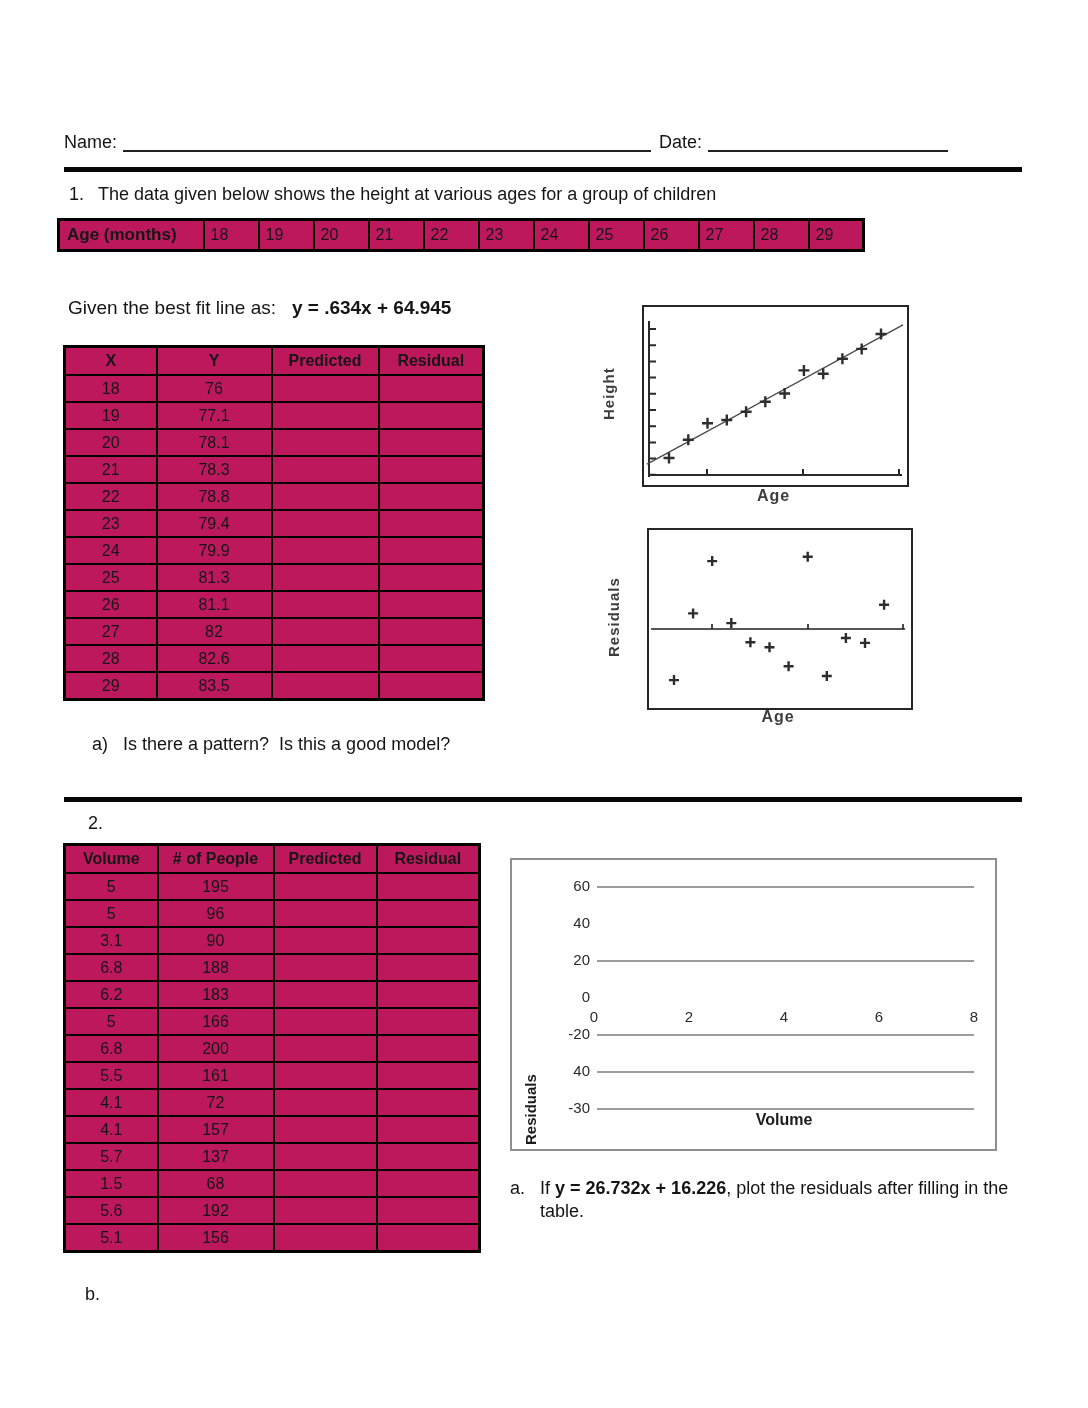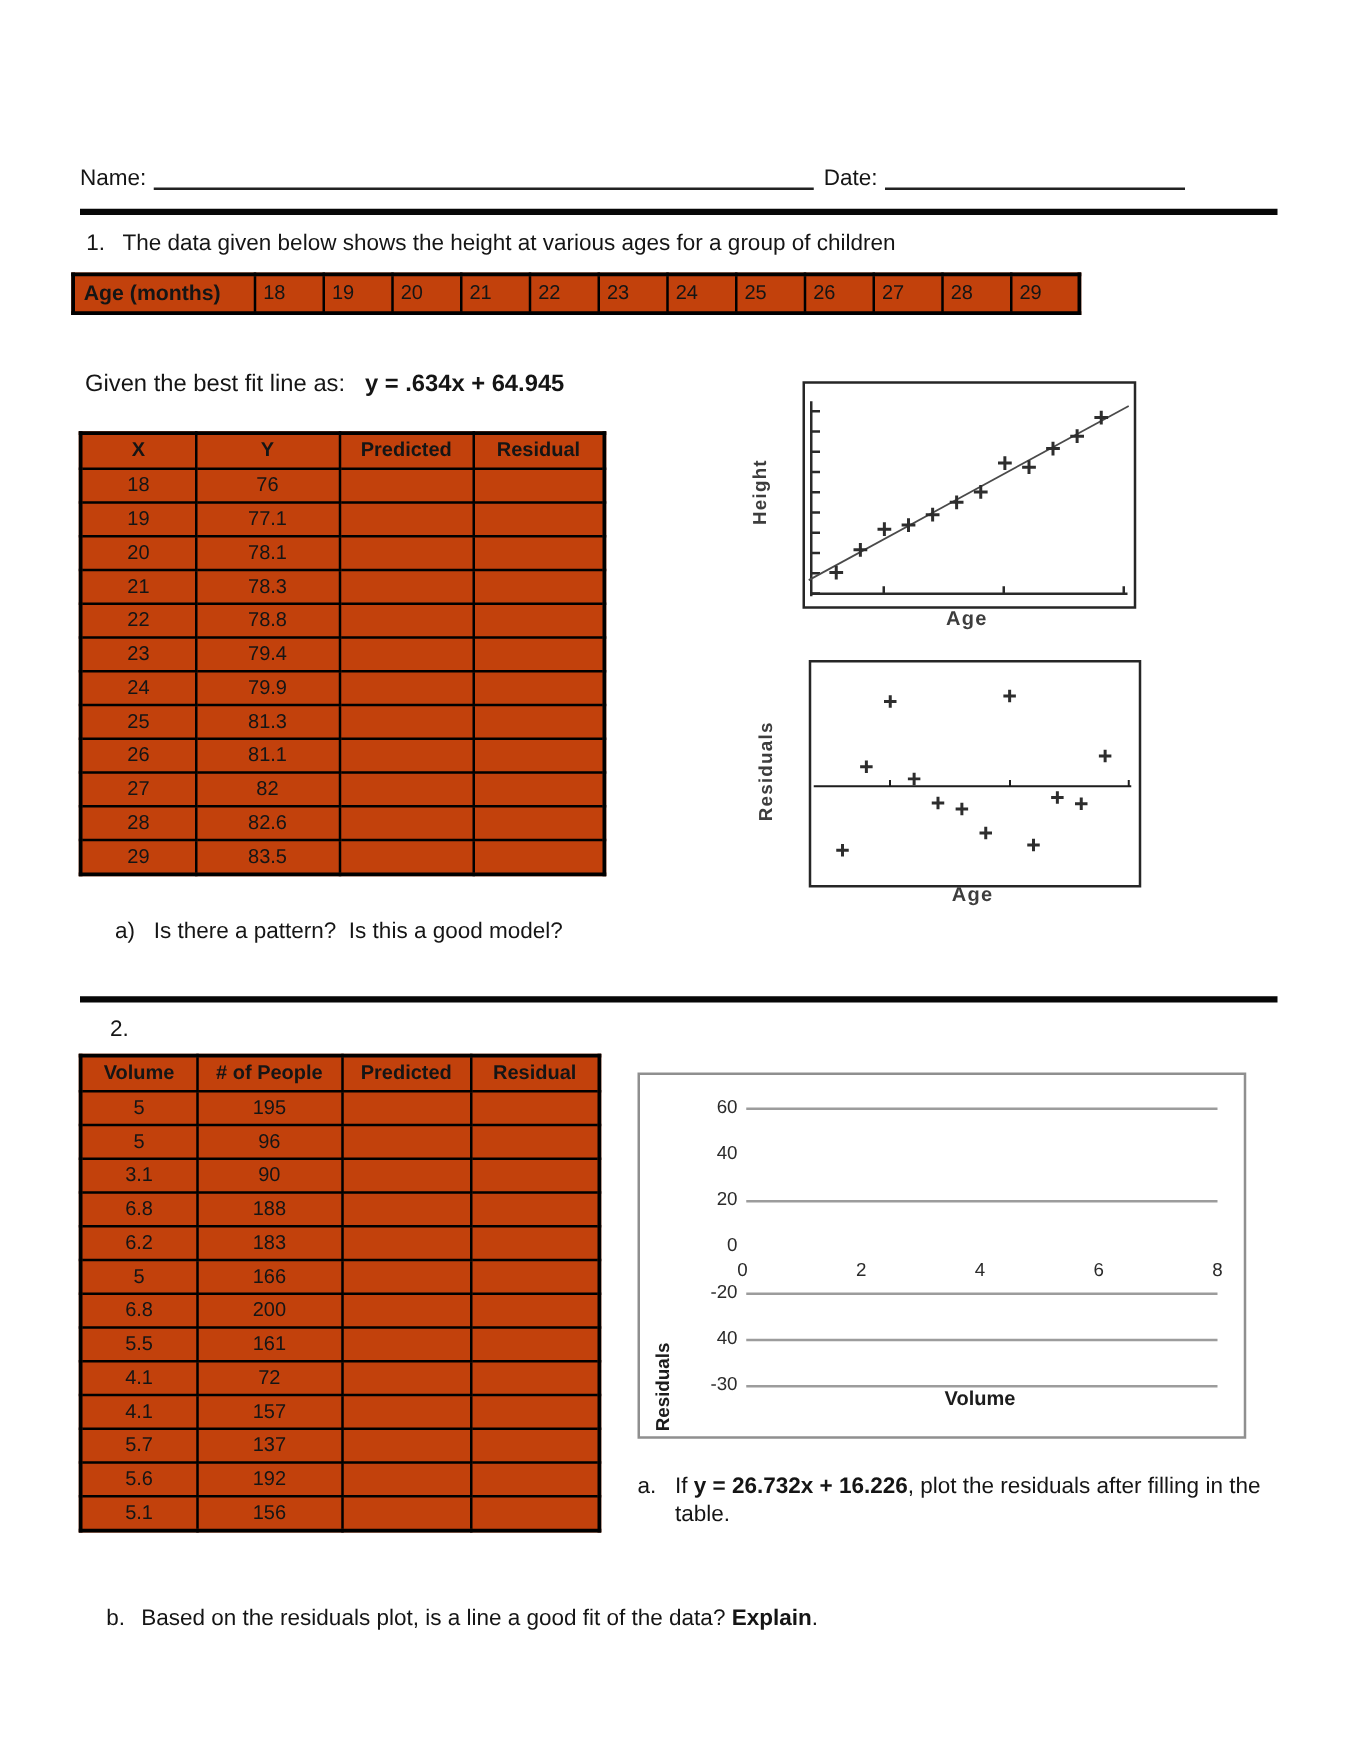--- a/index.html
+++ b/index.html
@@ -8,21 +8,21 @@
   .abs{position:absolute;}
   .title{top:82px;left:0;width:1088px;text-align:center;font-size:20px;font-weight:bold;letter-spacing:.3px;}
   .nameline{top:130px;left:64px;width:884px;display:flex;align-items:flex-end;font-size:18px;}
   .fillline{border-bottom:2px solid #222;height:20px;}
   .divider{left:64px;width:958px;height:5px;background:#070707;}
   .qline{display:flex;font-size:18px;line-height:1.3;}
   .qnum{flex:0 0 auto;}
   .qtext{white-space:pre-wrap;}
   .bestfit{top:297px;left:68px;font-size:19px;}
   .bestfit b{font-size:19px;}
-  table{border-collapse:collapse;table-layout:fixed;position:absolute;background:#c2410c;}
+  table{border-collapse:collapse;table-layout:fixed;position:absolute;background:#be185d;}
   table,td,th{border:2px solid #000;}
   table{border-width:3px;}
   td,th{font-size:16px;overflow:hidden;white-space:nowrap;}
   .agetable th{font-size:17px;text-align:left;padding:2px 4px 2px 7px;height:24px;}
   .agetable td{text-align:left;padding:2px 2px 2px 6px;height:24px;}
   .gridtable th{font-weight:bold;text-align:center;height:24px;padding:1px 2px;}
   .gridtable td{text-align:center;height:23px;padding:1px 2px;}
   .chartbox{border:2px solid #262626;background:#fff;}
   .vlabel{writing-mode:vertical-rl;transform:rotate(180deg);display:flex;align-items:center;justify-content:center;
           font-weight:700;color:#3d3d3d;font-size:15px;letter-spacing:1px;}
@@ -284,20 +284,26 @@
           <td></td>
           <td></td>
         </tr>
         <tr>
           <td>5.7</td>
           <td>137</td>
           <td></td>
           <td></td>
         </tr>
         <tr>
+          <td>1.5</td>
+          <td>68</td>
+          <td></td>
+          <td></td>
+        </tr>
+        <tr>
           <td>5.6</td>
           <td>192</td>
           <td></td>
           <td></td>
         </tr>
         <tr>
           <td>5.1</td>
           <td>156</td>
           <td></td>
           <td></td>
@@ -329,16 +335,15 @@
       </div>
   </div>
 
   <div class="abs qline" style="top:1177px;left:510px;width:532px;">
     <span class="qnum" style="width:30px;">a.</span>
     <span class="qtext"><span>If </span><b>y = 26.732x + 16.226</b><span>, plot the residuals after filling in the table.</span></span>
   </div>
 
   <div class="abs qline" style="top:1283px;left:85px;width:900px;">
     <span class="qnum" style="width:28px;">b.</span>
-    <span class="qtext"><span>Based on the residuals plot, is a line a good fit of the data? </span><b>Explain</b><span>.</span></span>
   </div>
 
 </div>
 
 </body></html>

